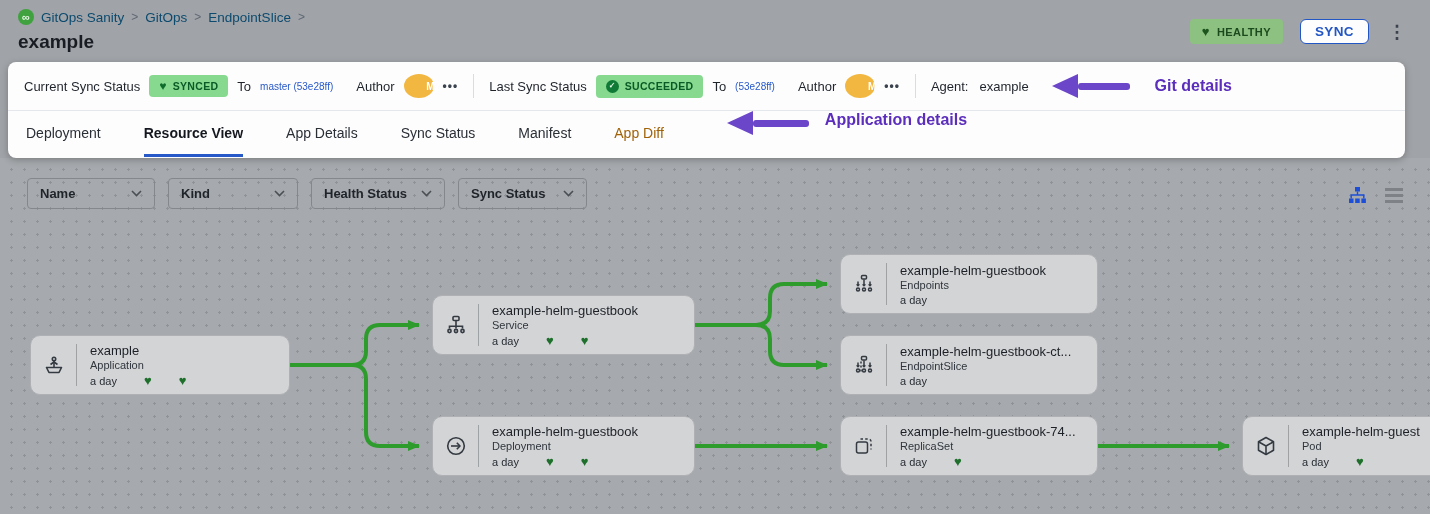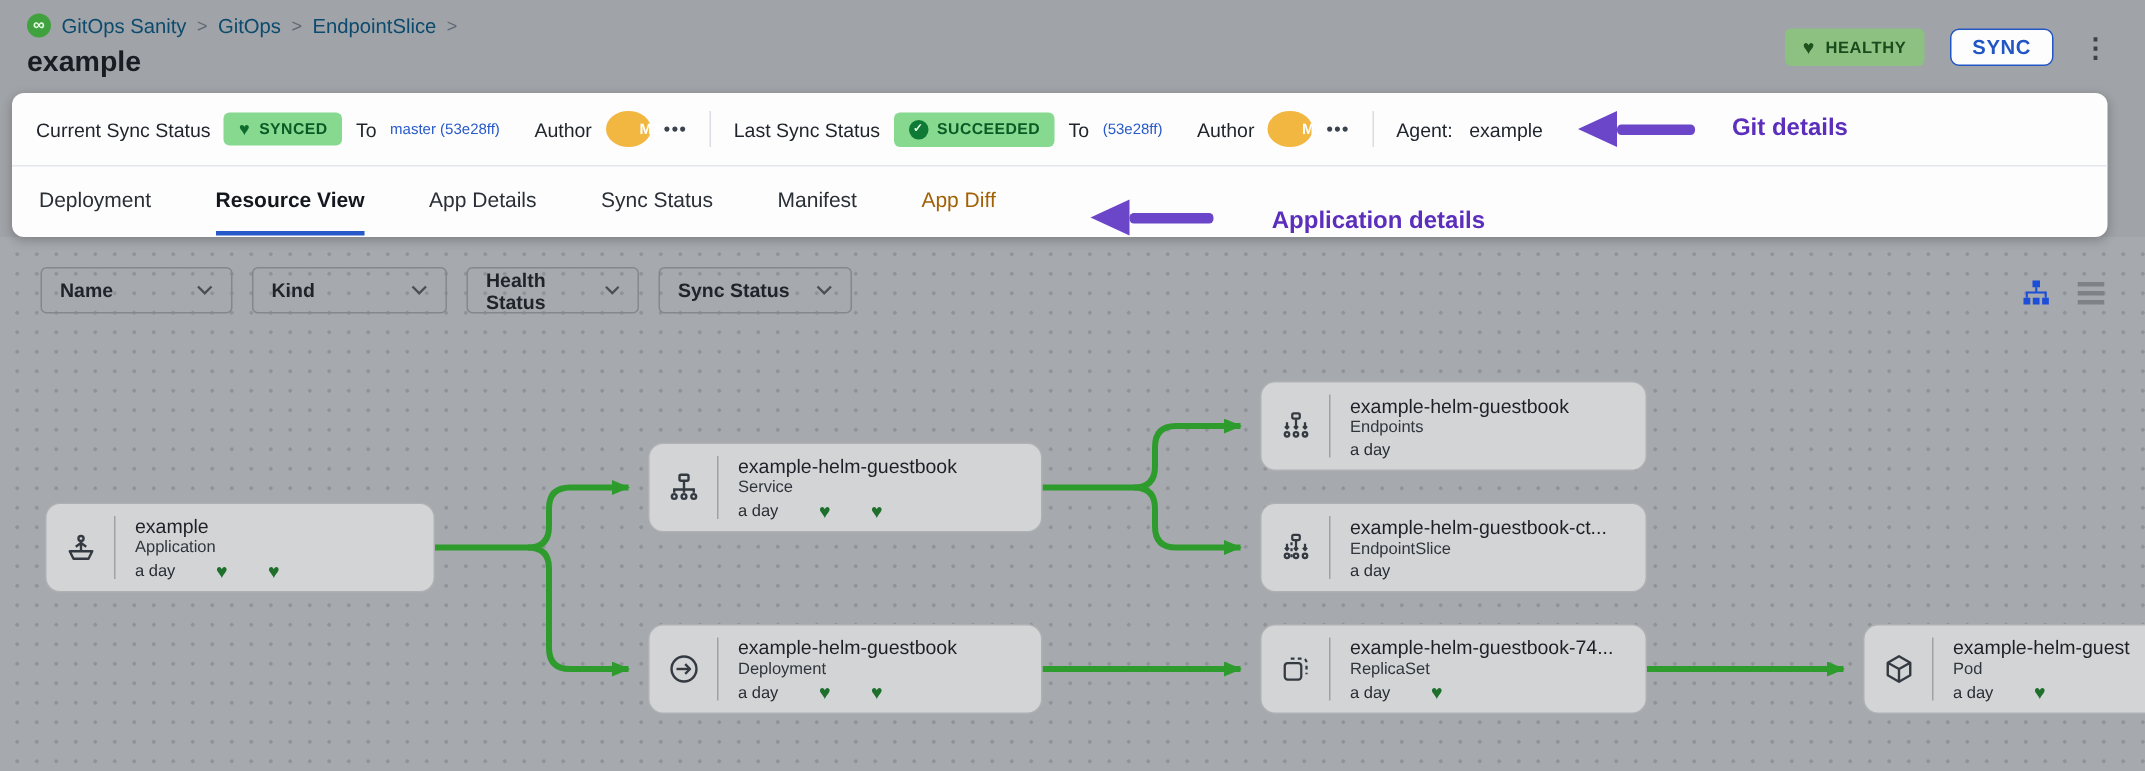--- a/index.html
+++ b/index.html
@@ -46,21 +46,21 @@
                border-right:26px solid #6b46c8; }
   .ann .shaft { width:52px; height:7px; background:#6b46c8; border-radius:3px; }
   .ann-text { color:#5b2ebc; font-size:16px; font-weight:700; margin-left:16px; }
   .git-ann { margin-left:14px; }
 
   
   .tabs-row { height:46px; display:flex; align-items:stretch; padding-left:18px; gap:43px; }
   .tab { display:flex; align-items:center; font-size:14px; color:#2a2f36; cursor:pointer; border-bottom:3px solid transparent; }
   .tab.active { font-weight:700; color:#14181e; border-bottom-color:#2859c8; }
   .tab.disabled { color:#a16207; }
-  .tabs-ann { display:flex; align-items:flex-end; margin-left:20px;gap:23px; }
+  .tabs-ann { display:flex; align-items:flex-start; margin-left:20px; }
 
   
   .canvas { position:absolute; top:158px; left:0; width:1430px; height:356px; background-color:#a6a9ad;
             background-image:radial-gradient(#8f9296 1.1px, transparent 1.1px); background-size:13px 13px;
             background-position:5px 5px; }
   .filters { position:absolute; top:20px; left:27px; display:flex; gap:13px; }
   .filter { height:31px; border:1px solid #84878b; border-radius:4px; display:flex; align-items:center;
             justify-content:space-between; padding:12px 12px; font-size:13px; font-weight:600; color:#1f242b; cursor:pointer; }
   .view-toggles { position:absolute; top:28px; left:1348px; display:flex; gap:18px; align-items:center; }
 
@@ -157,21 +157,21 @@
       <svg width="11" height="7" viewBox="0 0 11 7">
           <path d="M1 1l4.5 4.5L10 1" stroke="#4a4f55" stroke-width="1.6" fill="none"></path>
         </svg>
     </div>
     <div class="filter" style="width:130px">
       <span>Kind</span>
       <svg width="11" height="7" viewBox="0 0 11 7">
           <path d="M1 1l4.5 4.5L10 1" stroke="#4a4f55" stroke-width="1.6" fill="none"></path>
         </svg>
     </div>
-    <div class="filter" style="width:115px">
+    <div class="filter" style="width:134px">
       <span>Health Status</span>
       <svg width="11" height="7" viewBox="0 0 11 7">
           <path d="M1 1l4.5 4.5L10 1" stroke="#4a4f55" stroke-width="1.6" fill="none"></path>
         </svg>
     </div>
     <div class="filter" style="width:129px">
       <span>Sync Status</span>
       <svg width="11" height="7" viewBox="0 0 11 7">
           <path d="M1 1l4.5 4.5L10 1" stroke="#4a4f55" stroke-width="1.6" fill="none"></path>
         </svg>

